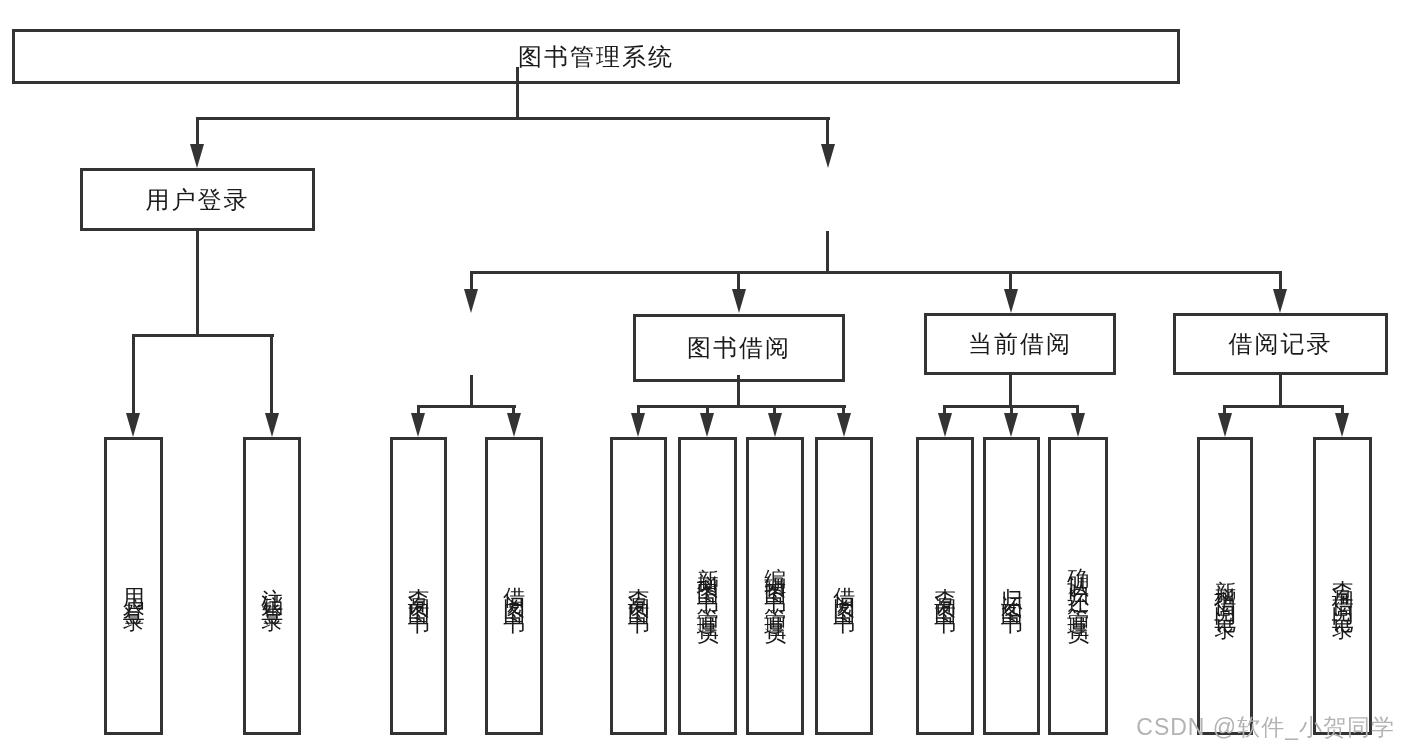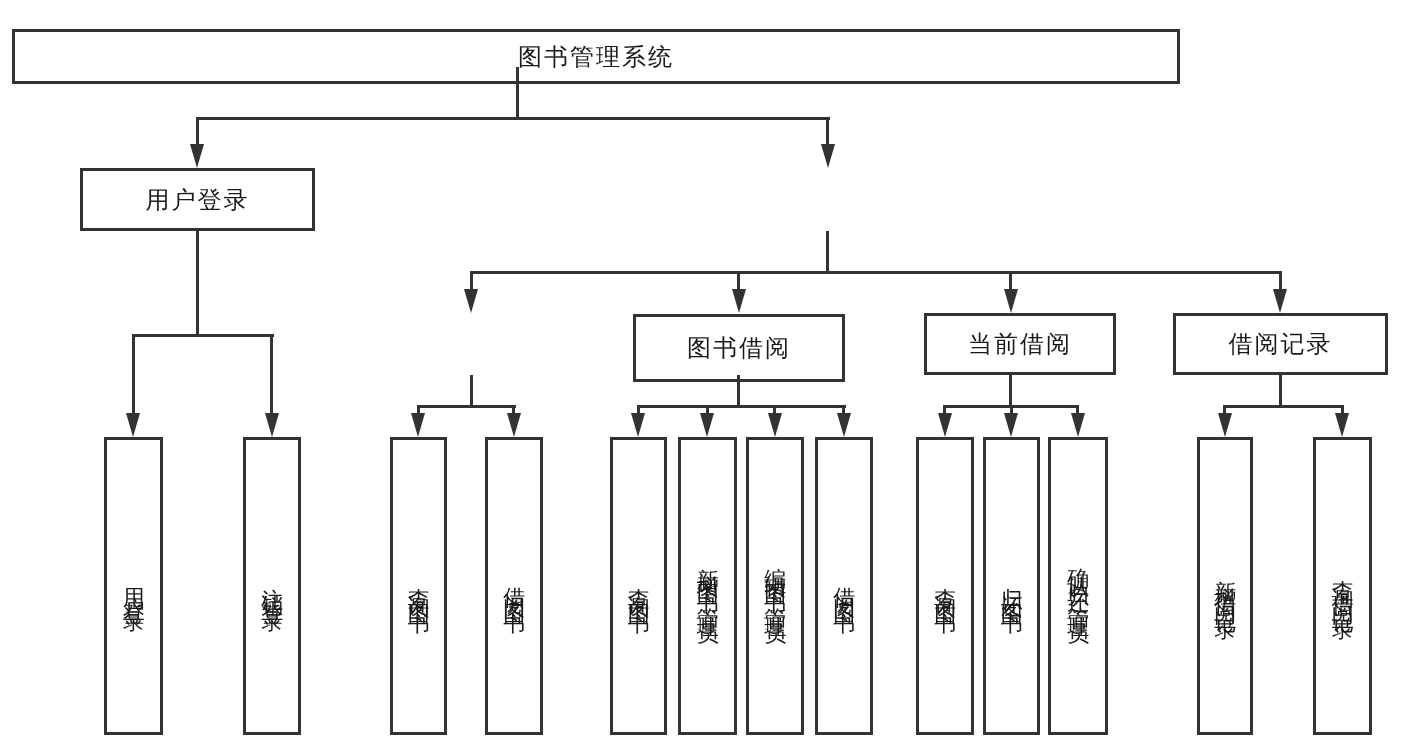--- a/index.html
+++ b/index.html
@@ -150,14 +150,15 @@
     <span class="v-label">确认归还（管理员）</span>
   </div>
 
   <div class="node" style="left:1197px; top:437px; width:56px; height:298px;">
     <span class="v-label">新增借阅记录</span>
   </div>
   <div class="node" style="left:1313px; top:437px; width:59px; height:298px;">
     <span class="v-label">查询借阅记录</span>
   </div>
 
+  <div class="watermark">CSDN @软件_小贺同学</div>
 
 </div>
 
 </body></html>

